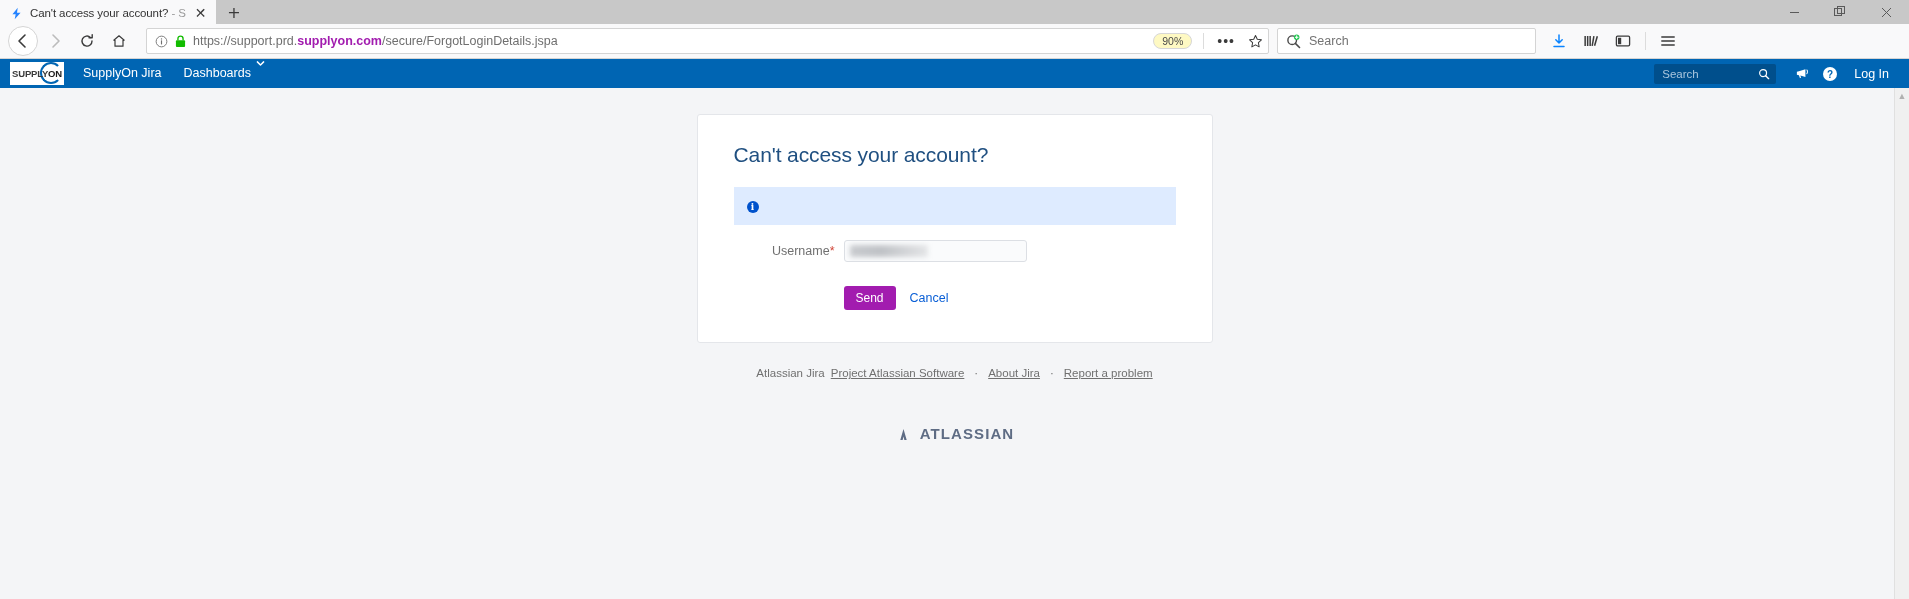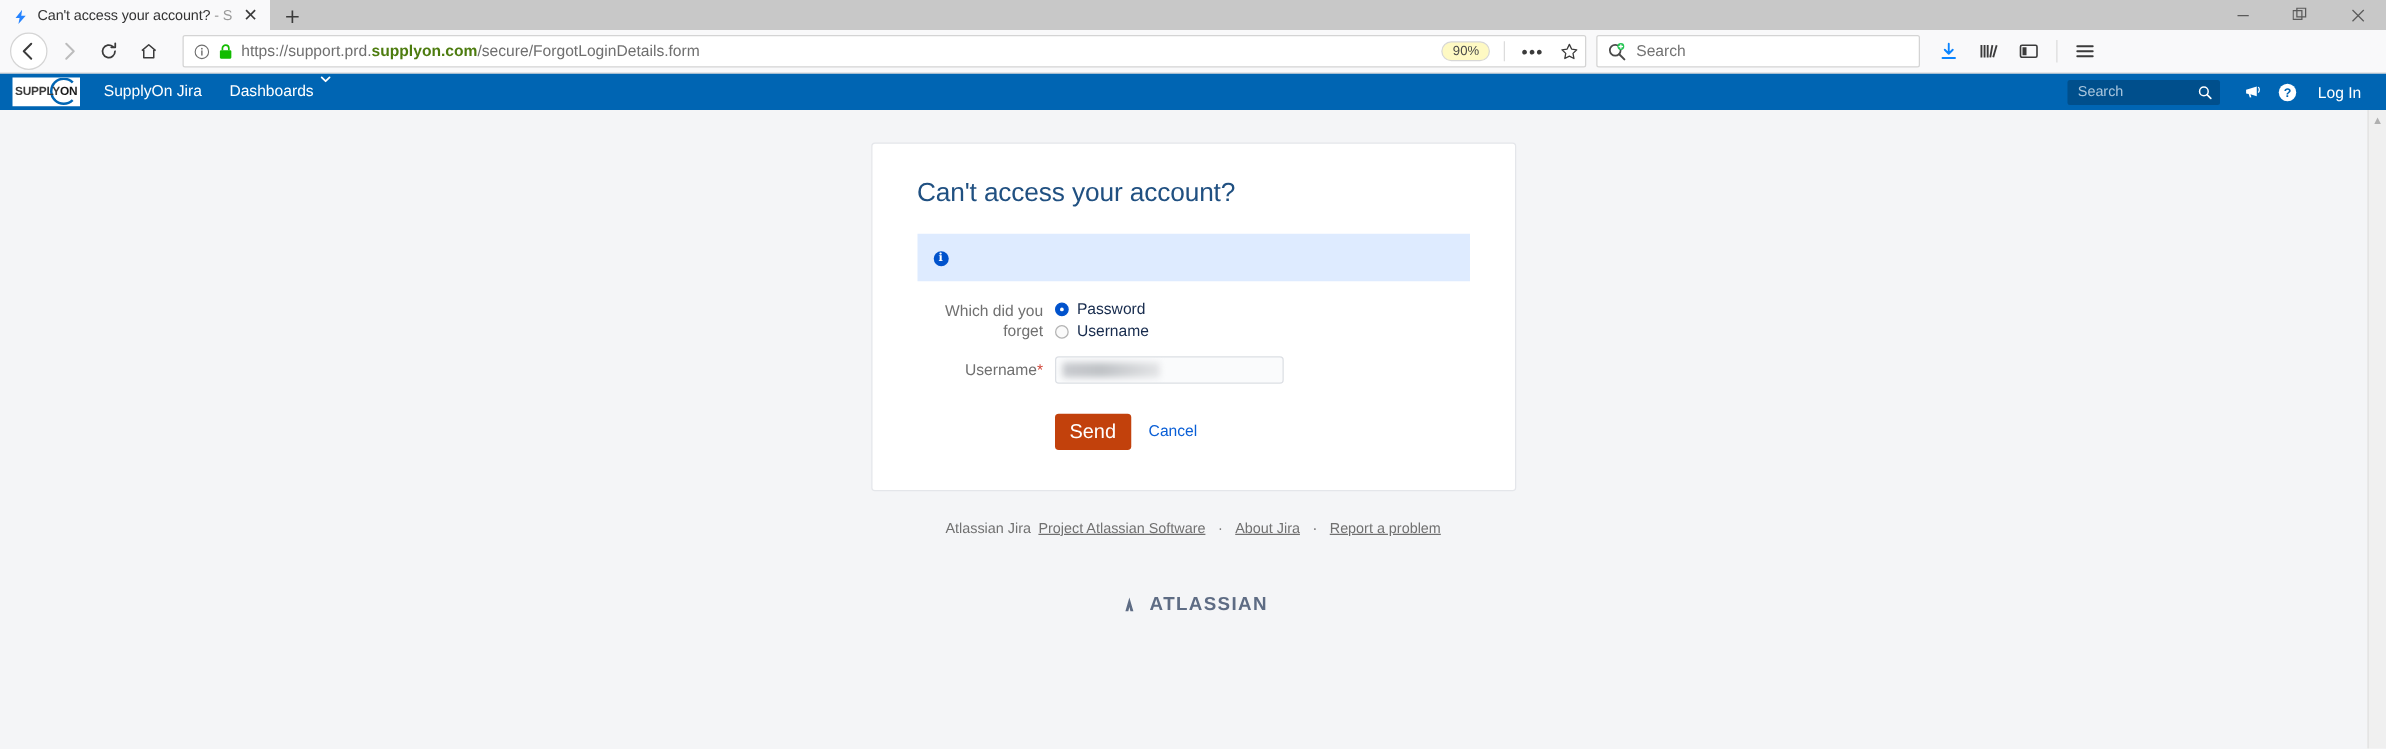--- a/index.html
+++ b/index.html
@@ -58,21 +58,21 @@
 
   .urlbar {
     flex: 1; height: 26px; margin: 0 6px 0 10px; background: #fff;
     border: 1px solid #d4d4d4; border-radius: 2px;
     display: flex; align-items: center; padding: 0 5px 0 8px; gap: 7px;
     max-width: 1123px;
   }
   .url-text {
     flex: 1; font-size: 12.5px; color: #6f6f6f; white-space: nowrap; overflow: hidden;
   }
-  .url-text b { color: #4d7c0f; font-weight: 700; }
+  .url-text b { color: #a21caf; font-weight: 700; }
   .zoom-badge {
     border: 1px solid #d7d7d7; border-radius: 11px; background: #fef9c3;
     font-size: 10.5px; color: #4a4a4a; padding: 1px 8px; margin-right: 4px;
   }
   .url-sep { width: 1px; height: 16px; background: #dcdcdc; }
   .dots { color: #3b3b3b; font-size: 14px; letter-spacing: 1px; padding: 0 6px; }
 
   .searchbar {
     width: 259px; height: 26px; background: #fff; border: 1px solid #d4d4d4;
     border-radius: 2px; display: flex; align-items: center; gap: 8px; padding: 0 8px;
@@ -171,21 +171,21 @@
     width: 183px; height: 22px; border: 1px solid #dcdfe4; border-radius: 3px;
     background: #fafbfc; position: relative; overflow: hidden;
   }
   .redact {
     position: absolute; left: 5px; top: 4px; width: 78px; height: 12px;
     background: linear-gradient(90deg,#c9cbcf,#bfc2c6 40%,#d2d4d7 70%,#e4e5e7);
     filter: blur(2.4px); border-radius: 2px;
   }
   .actions { display: flex; align-items: center; gap: 14px; margin-top: 13px; }
   .btn-send {
-    background: #c2410c; color: #fff; font-size: 16px; border: none; border-radius: 3px;
+    background: #a21caf; color: #fff; font-size: 12px; border: none; border-radius: 3px;
     padding: 5px 12px; font-family: "Liberation Sans", sans-serif; line-height: 1.2;
   }
   .btn-cancel { color: #0a5fd6; font-size: 12.5px; }
 
   .footer {
     margin-top: 24px; font-size: 11.5px; color: #707070; display: flex;
     align-items: center; gap: 6px;
   }
   .footer a { color: #707070; text-decoration: underline; }
   .footer .dot { color: #707070; padding: 0 4px; }
@@ -264,21 +264,21 @@
     <div class="urlbar">
       <svg width="13" height="13" viewBox="0 0 16 16">
           <circle cx="8" cy="8" r="6.6" fill="none" stroke="#6f6f6f" stroke-width="1.1"></circle>
           <circle cx="8" cy="4.8" r="0.85" fill="#6f6f6f"></circle>
           <rect x="7.3" y="6.6" width="1.4" height="5" fill="#6f6f6f"></rect>
         </svg>
       <svg width="11" height="13" viewBox="0 0 12 14">
           <rect x="1" y="5.6" width="10" height="7.4" rx="1" fill="#12bc00"></rect>
           <path d="M3.2 5.6V3.9a2.8 2.8 0 0 1 5.6 0v1.7" fill="none" stroke="#12bc00" stroke-width="1.5"></path>
         </svg>
-      <span class="url-text"><span>https://support.prd.</span><b>supplyon.com</b><span>/secure/ForgotLoginDetails.form</span></span>
+      <span class="url-text"><span>https://support.prd.</span><b>supplyon.com</b><span>/secure/ForgotLoginDetails.jspa</span></span>
       <span class="zoom-badge">90%</span>
       <span class="url-sep"></span>
       <span class="dots">•••</span>
       <svg width="15" height="15" viewBox="0 0 16 16">
           <path d="M8 1.6l1.9 4 4.4.6-3.2 3.1.8 4.4L8 11.6l-3.9 2.1.8-4.4L1.7 6.2l4.4-.6z" fill="none" stroke="#3b3b3b" stroke-width="1.1" stroke-linejoin="round"></path>
         </svg>
     </div>
 
     <div class="searchbar">
       <svg width="15" height="15" viewBox="0 0 16 16">
@@ -370,33 +370,20 @@
 
   <div class="page">
 
     <div class="card">
       <h1>Can't access your account?</h1>
 
       <div class="infobox">
         <span class="info-icon">i</span>
       </div>
 
-      <div class="form-row">
-        <div class="form-label">Which did you forget</div>
-        <div class="radios">
-          <div class="radio-row">
-            <span class="radio checked"></span>
-            <span class="radio-label">Password</span>
-          </div>
-          <div class="radio-row">
-            <span class="radio"></span>
-            <span class="radio-label">Username</span>
-          </div>
-        </div>
-      </div>
 
       <div class="field-row">
         <div class="form-label"><span>Username</span><span class="req">*</span></div>
         <div class="text-input">
           <span class="redact"></span>
         </div>
       </div>
 
       <div class="field-row">
         <div class="form-label"></div>

